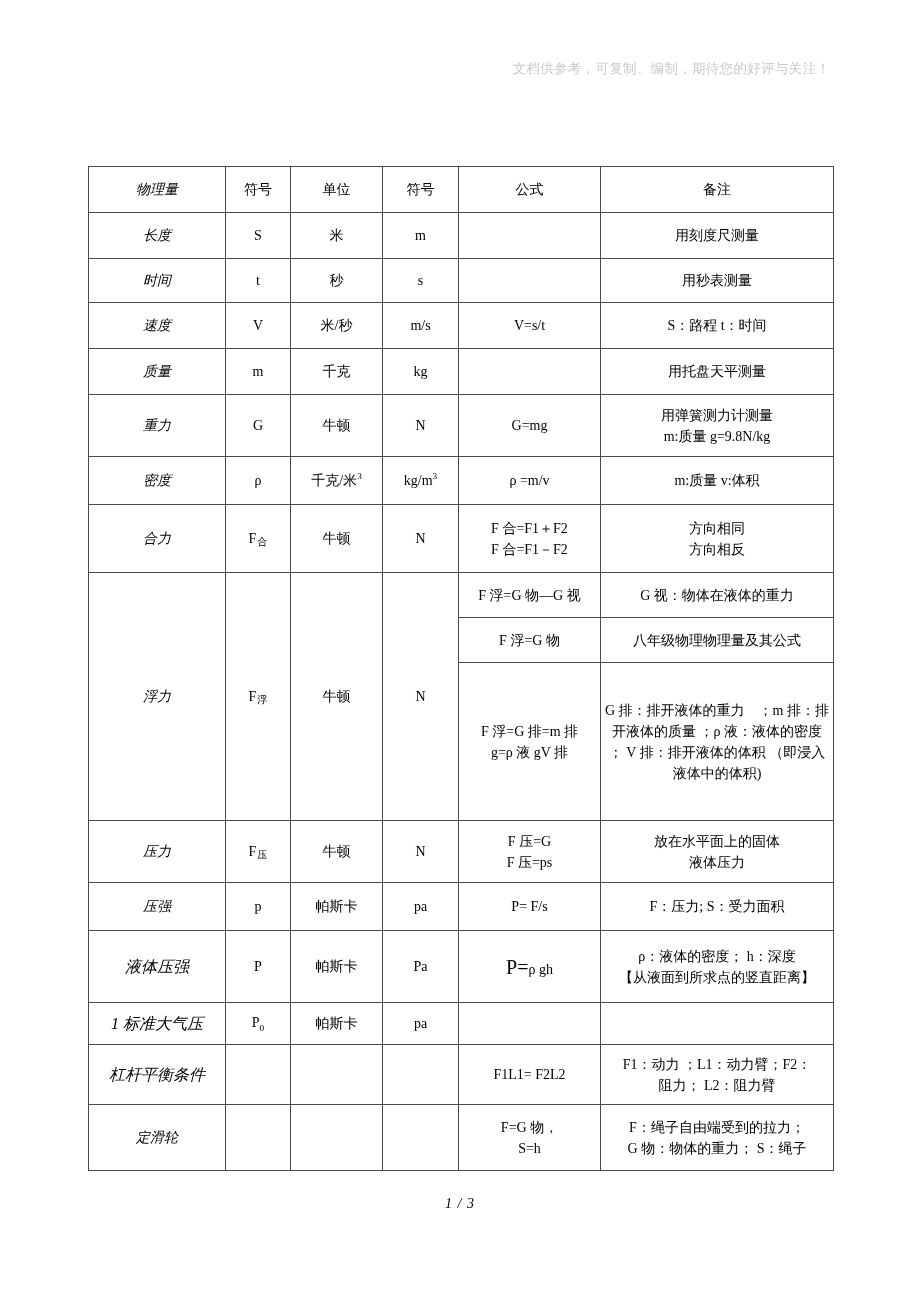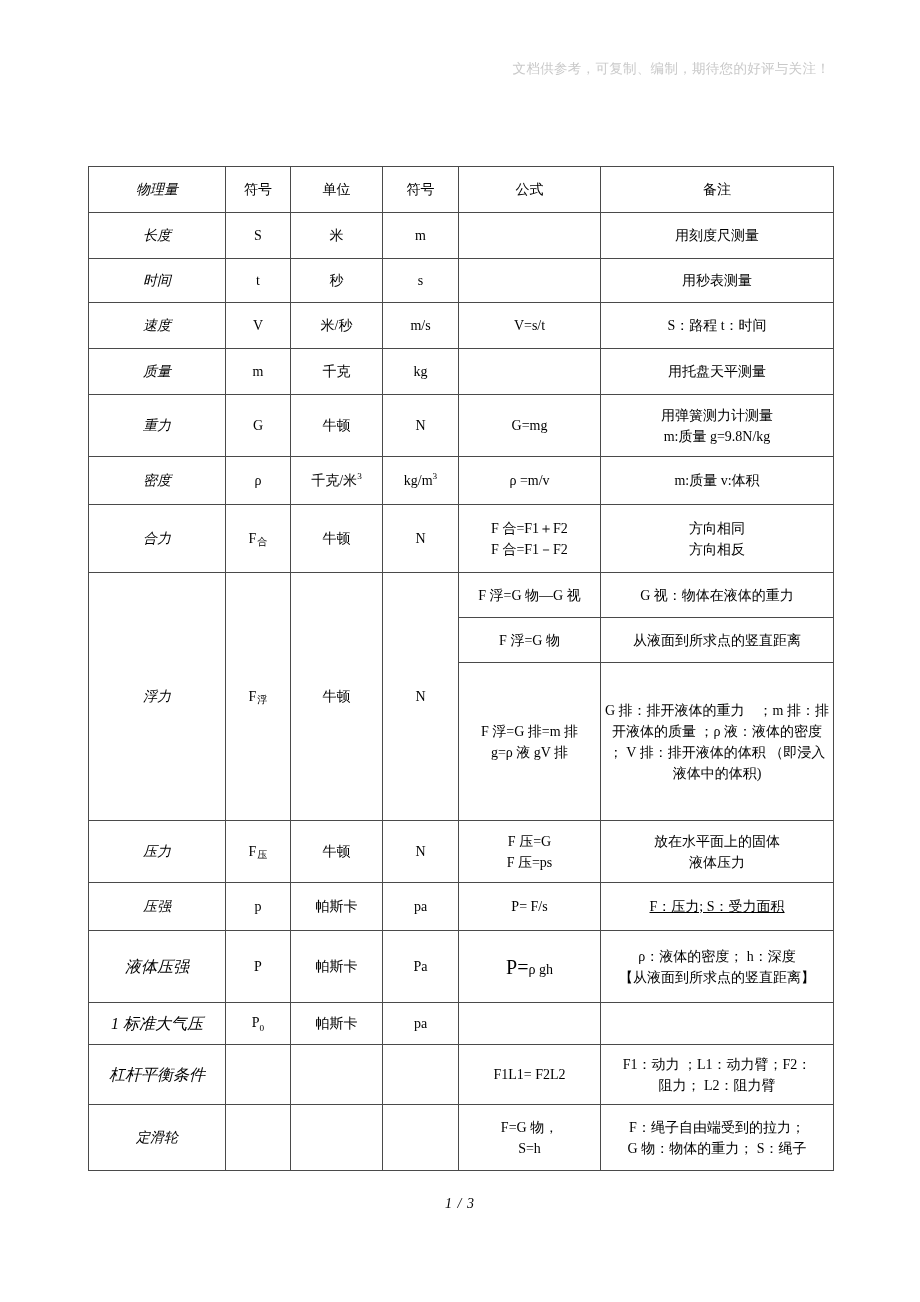--- a/index.html
+++ b/index.html
@@ -71,21 +71,21 @@
 
   .name-cell   { font-size: 19px; font-style: italic; }
   .name-cell.sm { font-size: 16px; }
   .sym-cell    { font-size: 14px; }
   .unit-cell   { font-size: 14px; }
   .usym-cell   { font-size: 14px; }
   .formula-cell{ font-size: 14px; }
   .note-cell   { font-size: 14px; }
 
   .big { font-size: 20px; }
-  .bigger { font-size: 19px; text-decoration: underline; }
+  .bigger { font-size: 19px; }
   .lead { line-height: 1.75; }
   .tall { line-height: 2.0; }
   .leftal { text-align: left; padding-left: 6px; }
   sub { font-size: 0.66em; }
   sup { font-size: 0.66em; }
   .sfx { font-size: 0.72em; vertical-align: -0.18em; padding-left: 1px; }
   .twoline > div { display: block; }
 
   .footer {
     position: absolute;
@@ -202,21 +202,21 @@
       <tr style="height:45px;">
         <td class="name-cell" rowspan="3">浮力</td>
         <td class="sym-cell" rowspan="3"><span>F</span><span class="sfx">浮</span></td>
         <td class="unit-cell" rowspan="3">牛顿</td>
         <td class="usym-cell" rowspan="3">N</td>
         <td class="formula-cell">F 浮=G 物—G 视</td>
         <td class="note-cell">G 视：物体在液体的重力</td>
       </tr>
       <tr style="height:45px;">
         <td class="formula-cell">F 浮=G 物</td>
-        <td class="note-cell">从液面到所求点的竖直距离</td>
+        <td class="note-cell">八年级物理物理量及其公式</td>
       </tr>
       <tr style="height:158px;">
         <td class="formula-cell twoline lead">
           <div>F 浮=G 排=m 排</div>
           <div>g=ρ 液 gV 排</div>
         </td>
         <td class="note-cell leftal tall">G 排：排开液体的重力　；m 排：排开液体的质量 ；ρ 液：液体的密度 ； V 排：排开液体的体积 （即浸入液体中的体积)</td>
       </tr>
 
       <tr style="height:62px;">

